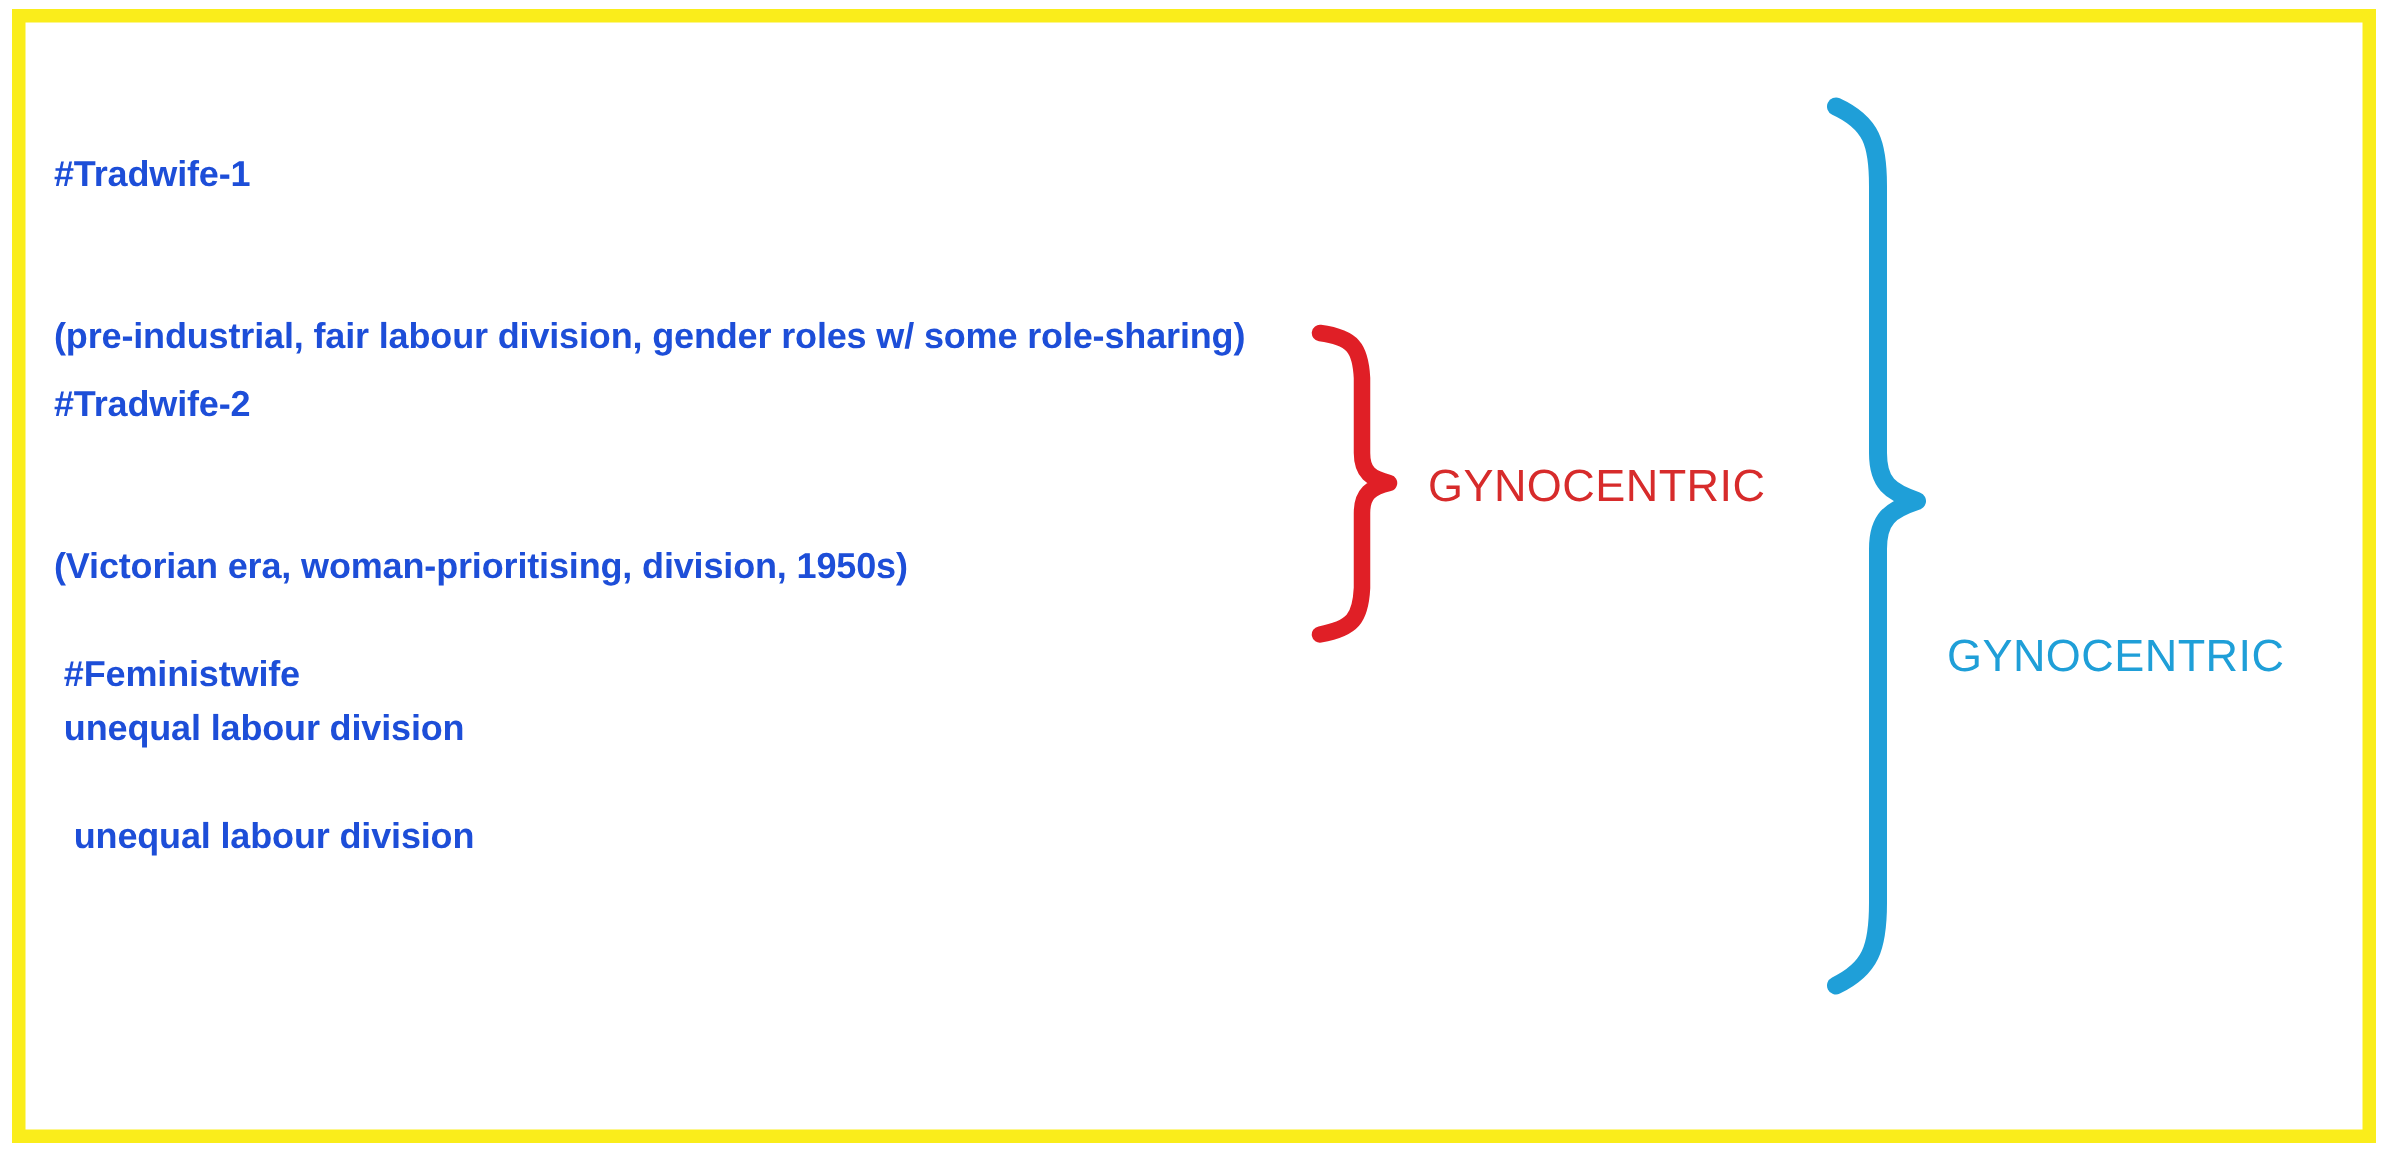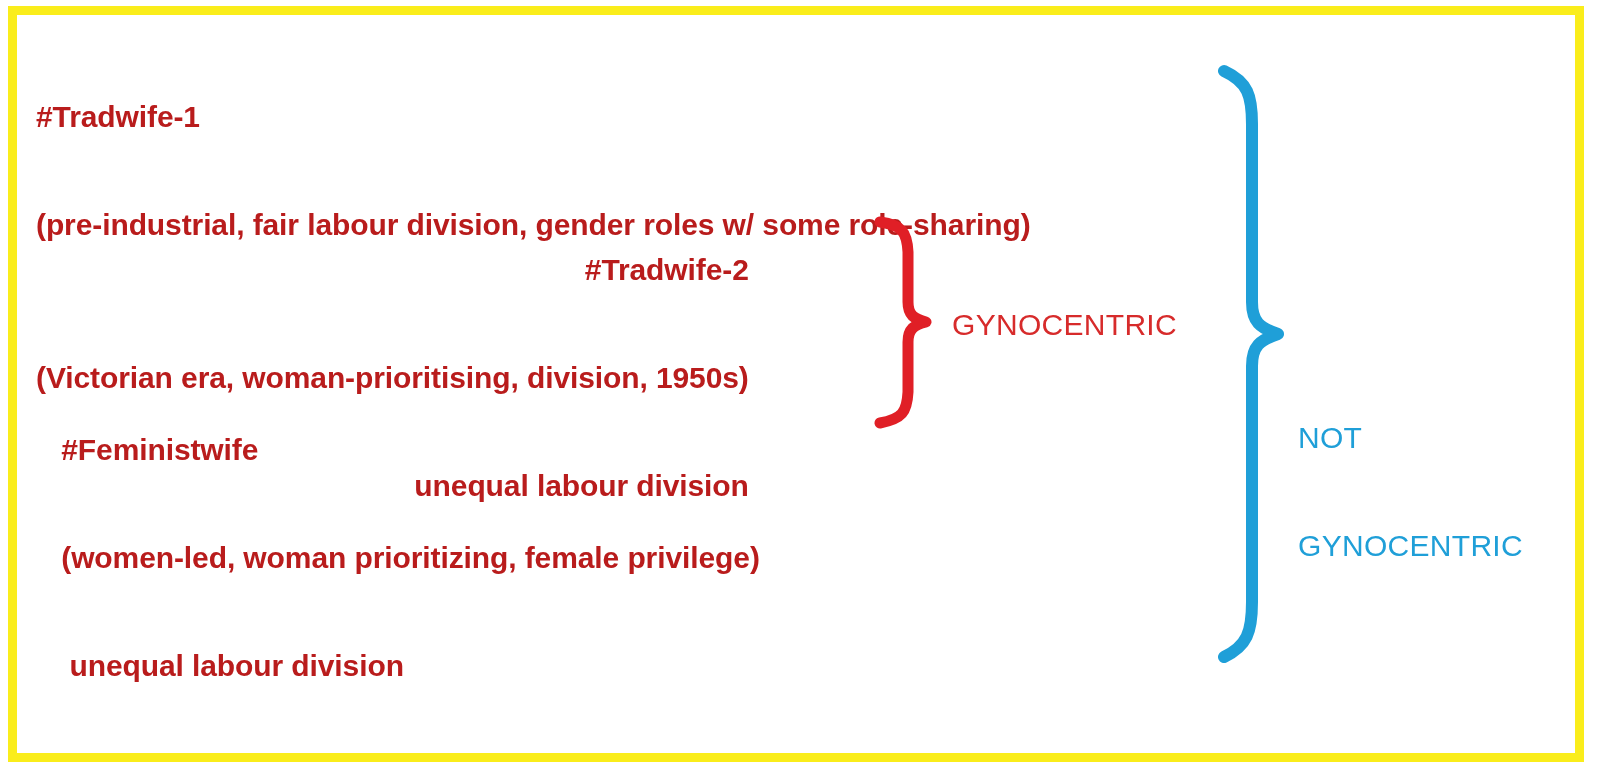--- a/index.html
+++ b/index.html
@@ -22,31 +22,31 @@
     top: 6px;
     width: 1576px;
     height: 756px;
     border: 9px solid #faed1b;
     box-sizing: border-box;
     background: #ffffff;
   }
   
   .block {
     position: absolute;
-    color: #b91c1c;
+    color: #1d4ed8;
     font-weight: bold;
-    font-size: 30px;
+    font-size: 24px;
     line-height: 36px;
     letter-spacing: -0.1px;
     white-space: pre;
   }
   .block .ln { display: block; }
   #block-tradwife1 { left: 36px; top: 27px; }
-  #block-tradwife2 { left: 36px; top: 180px; text-align: right; }
-  #block-feministwife { left: 36px; top: 360px; margin-left: 17px; }
+  #block-tradwife2 { left: 36px; top: 180px; }
+  #block-feministwife { left: 36px; top: 360px; }
   #block-modwife { left: 36px; top: 536px; }
 
   
   .brace-svg { position: absolute; overflow: visible; }
   #red-brace { left: 862px; top: 218px; }
   #blue-brace { left: 1200px; top: 66px; }
 
   .brace-label {
     position: absolute;
     font-weight: normal;
@@ -83,21 +83,20 @@
   </div>
 
   <div class="block" id="block-tradwife2">
     <span class="ln">#Tradwife-2</span>
     <span class="ln">(Victorian era, woman-prioritising, division, 1950s)</span>
     <span class="ln"> unequal labour division</span>
   </div>
 
   <div class="block" id="block-feministwife">
     <span class="ln"> #Feministwife</span>
-    <span class="ln"> (women-led, woman prioritizing, female privilege)</span>
     <span class="ln">  unequal labour division</span>
   </div>
 
   <div class="block" id="block-modwife">
     
     
     
   </div>
 
   <svg class="brace-svg" id="red-brace" width="92" height="210" viewBox="0 0 92 210">
@@ -116,17 +115,16 @@
     <path d="M 24 5
              C 48 16, 52 30, 52 58
              L 52 236
              C 52 256, 60 262, 78 268
              C 60 274, 52 280, 52 300
              L 52 536
              C 52 566, 47 580, 24 591" fill="none" stroke="#1f9fd8" stroke-width="12" stroke-linecap="round" stroke-linejoin="round"></path>
   </svg>
 
   <div class="brace-label" id="not-gynocentric-label">
-    <span class="ln">NOT</span>
     <span class="ln">GYNOCENTRIC</span>
   </div>
 
 </div>
 
 </body></html>

